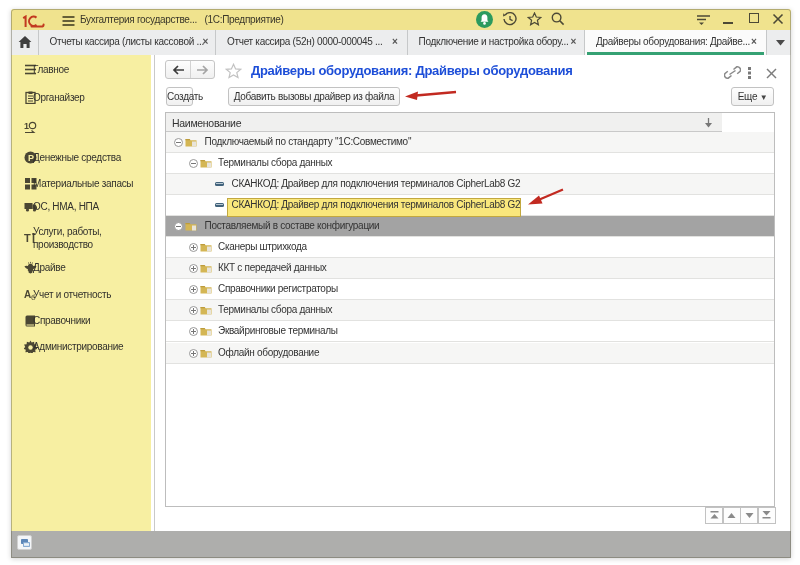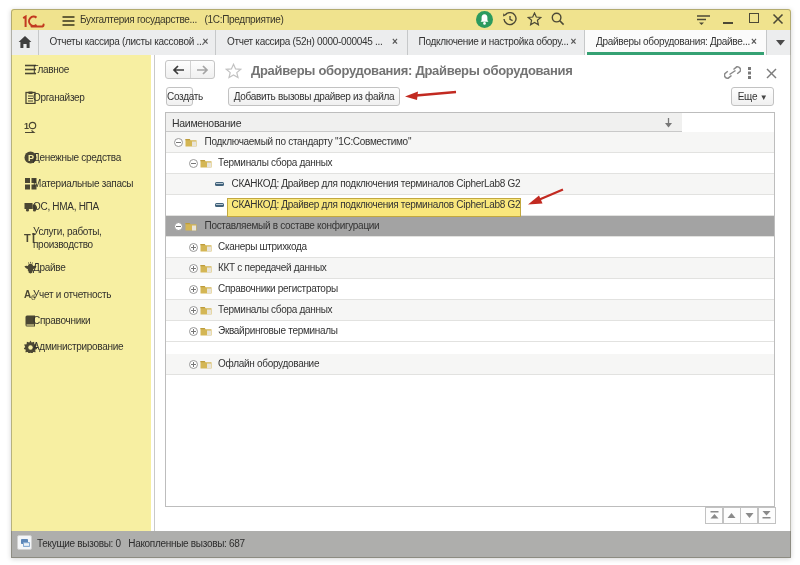--- a/index.html
+++ b/index.html
@@ -187,21 +187,21 @@
     <svg style="position:absolute;left:6px;top:4px" width="13" height="10" viewBox="0 0 13 10">
         <path d="M12 5 L2 5 M6 1 L2 5 L6 9" stroke="#3c3c3c" stroke-width="1.7" fill="none"></path>
       </svg>
     <svg style="position:absolute;left:30px;top:4px" width="13" height="10" viewBox="0 0 13 10">
         <path d="M1 5 L11 5 M7 1 L11 5 L7 9" stroke="#a5a5a5" stroke-width="1.7" fill="none"></path>
       </svg>
   </div>
   <svg class="abs" style="left:214px;top:54px" width="17" height="16" viewBox="0 0 17 16">
     <path d="M8.5 1.3 L10.6 5.9 L15.7 6.3 L11.8 9.6 L13 14.6 L8.5 11.9 L4 14.6 L5.2 9.6 L1.3 6.3 L6.4 5.9 Z" fill="none" stroke="#c2c2c2" stroke-width="1.2"></path>
   </svg>
-  <div class="abs" style="left:240px;top:54px;font-size:13px;font-weight:bold;color:#737373;white-space:nowrap;text-align:center;">Драйверы оборудования: Драйверы оборудования</div>
+  <div class="abs" style="left:240px;top:54px;font-size:13px;font-weight:bold;color:#1d4ed8;white-space:nowrap;text-align:center;">Драйверы оборудования: Драйверы оборудования</div>
   <svg class="abs" style="left:713px;top:56px" width="17" height="15" viewBox="0 0 17 15">
     <g fill="none" stroke="#8a8a8a" stroke-width="1.5">
       <path d="M7.5 10.5 L4.2 13.2 A3.1 3.1 0 0 1 0.8 8.8 L3.8 6.2"></path>
       <path d="M9.5 4.5 L12.8 1.8 A3.1 3.1 0 0 1 16.2 6.2 L13.2 8.8"></path>
       <line x1="5.5" y1="9.5" x2="11.5" y2="5.5"></line>
     </g>
   </svg>
   <div class="abs" style="left:737px;top:58px;width:3px;height:3px;background:#787878;box-shadow:0 4.5px #787878,0 9px #787878;"></div>
   <svg class="abs" style="left:755px;top:59px" width="11" height="11" viewBox="0 0 11 11">
     <g stroke="#7d7d7d" stroke-width="1.4">
@@ -213,21 +213,21 @@
   <div class="btn" style="left:155px;top:78px;width:27px;line-height:17px;">Создать</div>
   <div class="btn" style="left:217px;top:78px;width:172px;line-height:17px;">Добавить вызовы драйвер из файла</div>
   <div class="btn" style="left:720px;top:78px;width:43px;line-height:17px;">Еще <span style="font-size:8px;color:#444;">▼</span></div>
 
   <svg class="abs" style="left:393px;top:78px" width="54" height="14" viewBox="0 0 54 14">
     <line x1="12" y1="8.5" x2="52" y2="5" stroke="#c22a21" stroke-width="2.4"></line>
     <path d="M1 9.5 L14 4.5 L13 13 Z" fill="#c22a21"></path>
   </svg>
 
   <div class="abs" style="left:154px;top:102.5px;width:610px;height:395px;border:1px solid #bdbdbd;background:#fff;">
-    <div style="position:absolute;left:0;top:0;width:516px;height:19px;background:#f0f0ef;border-bottom:1px solid #c9c9c9;">
+    <div style="position:absolute;left:0;top:0;width:556px;height:19px;background:#f0f0ef;border-bottom:1px solid #c9c9c9;">
       <div style="position:absolute;left:6px;top:4px;font-size:10.5px;color:#333;">Наименование</div>
       <svg style="position:absolute;right:9px;top:5px" width="9" height="10" viewBox="0 0 9 10">
           <line x1="4.5" y1="0" x2="4.5" y2="6" stroke="#777" stroke-width="1.3"></line>
           <path d="M1 5 L8 5 L4.5 9.5 Z" fill="#777"></path>
         </svg>
     </div>
     <div class="trow" style="top:19.5px;background:#f6f6f5;">
       <span class="exp" style="left:7.5px">
           <i></i>
         </span>
@@ -326,21 +326,21 @@
           <i></i>
           <b></b>
         </span>
       <svg class="folder" style="left:34px" viewBox="0 0 12 10" width="12" height="10">
           <path d="M0.5 2 L4.5 2 L5.5 3.2 L11.5 3.2 L11.5 9.5 L0.5 9.5 Z" fill="#d4b654"></path>
           <path d="M0.5 2 L4.5 2 L5.5 3.2 L0.5 3.2 Z" fill="#bd9c3c"></path>
           <rect x="7" y="4.5" width="4" height="5" fill="#e8e4da"></rect>
         </svg>
       <span class="ttext" style="left:52px">Эквайринговые терминалы</span>
     </div>
-    <div class="trow" style="top:241px;background:#f6f6f5;">
+    <div class="trow" style="top:230px;background:#f6f6f5;">
       <span class="exp" style="left:22.5px">
           <i></i>
           <b></b>
         </span>
       <svg class="folder" style="left:34px" viewBox="0 0 12 10" width="12" height="10">
           <path d="M0.5 2 L4.5 2 L5.5 3.2 L11.5 3.2 L11.5 9.5 L0.5 9.5 Z" fill="#d4b654"></path>
           <path d="M0.5 2 L4.5 2 L5.5 3.2 L0.5 3.2 Z" fill="#bd9c3c"></path>
           <rect x="7" y="4.5" width="4" height="5" fill="#e8e4da"></rect>
         </svg>
       <span class="ttext" style="left:52px">Офлайн оборудование</span>
@@ -374,16 +374,15 @@
   </div>
 
   <div class="abs statusbar">
     <div style="position:absolute;left:6px;top:4px;width:15px;height:15px;background:#f4f6f8;border:1px solid #d0d0d0;border-radius:2px;">
       <svg style="position:absolute;left:1.5px;top:1.5px" width="11" height="11" viewBox="0 0 11 11">
         <rect x="1" y="1" width="7" height="5" rx="0.8" fill="#5d87b8"></rect>
         <rect x="3" y="4" width="7" height="5" rx="0.8" fill="#88abd2"></rect>
         <rect x="4" y="5.2" width="5" height="2.6" fill="#eef3f8"></rect>
       </svg>
     </div>
-    <div style="position:absolute;left:26px;top:7px;font-size:10px;color:#2e2e2e;">Текущие вызовы: 0&nbsp;&nbsp;&nbsp;Накопленные вызовы: 687</div>
   </div>
   <div class="frame"></div>
 </div>
 
 </body></html>

